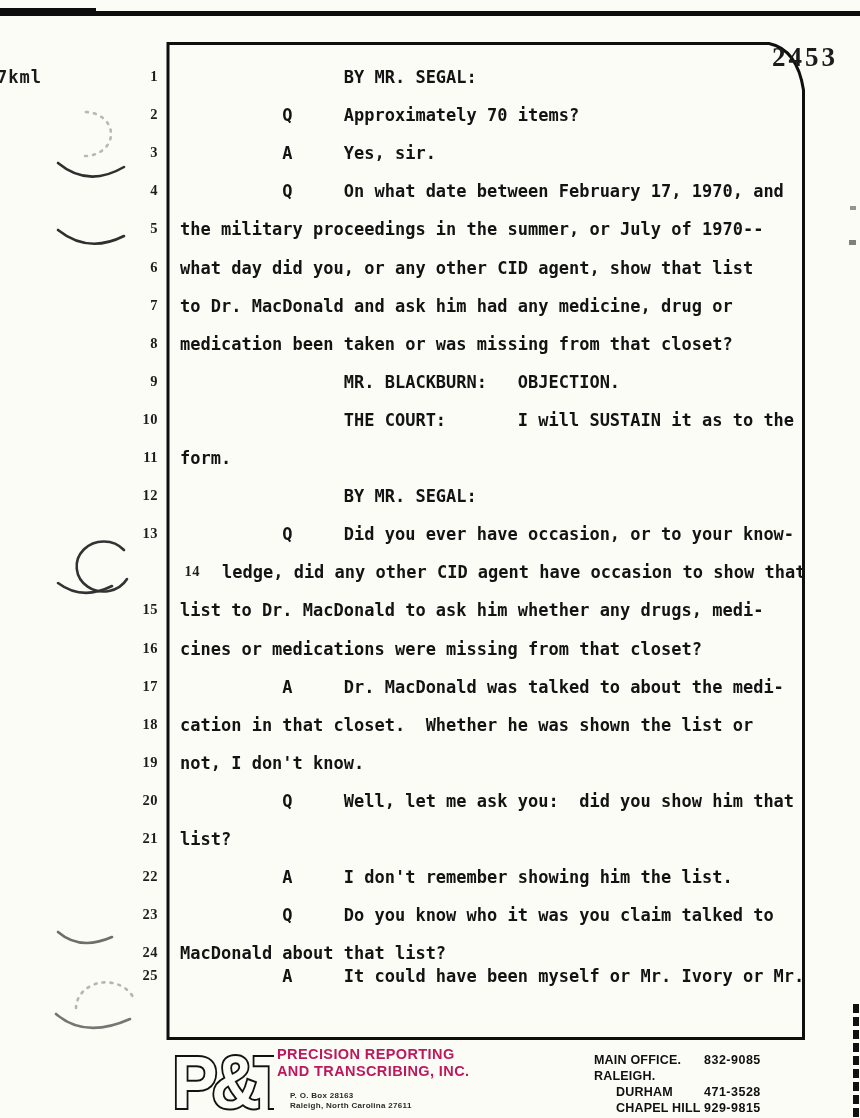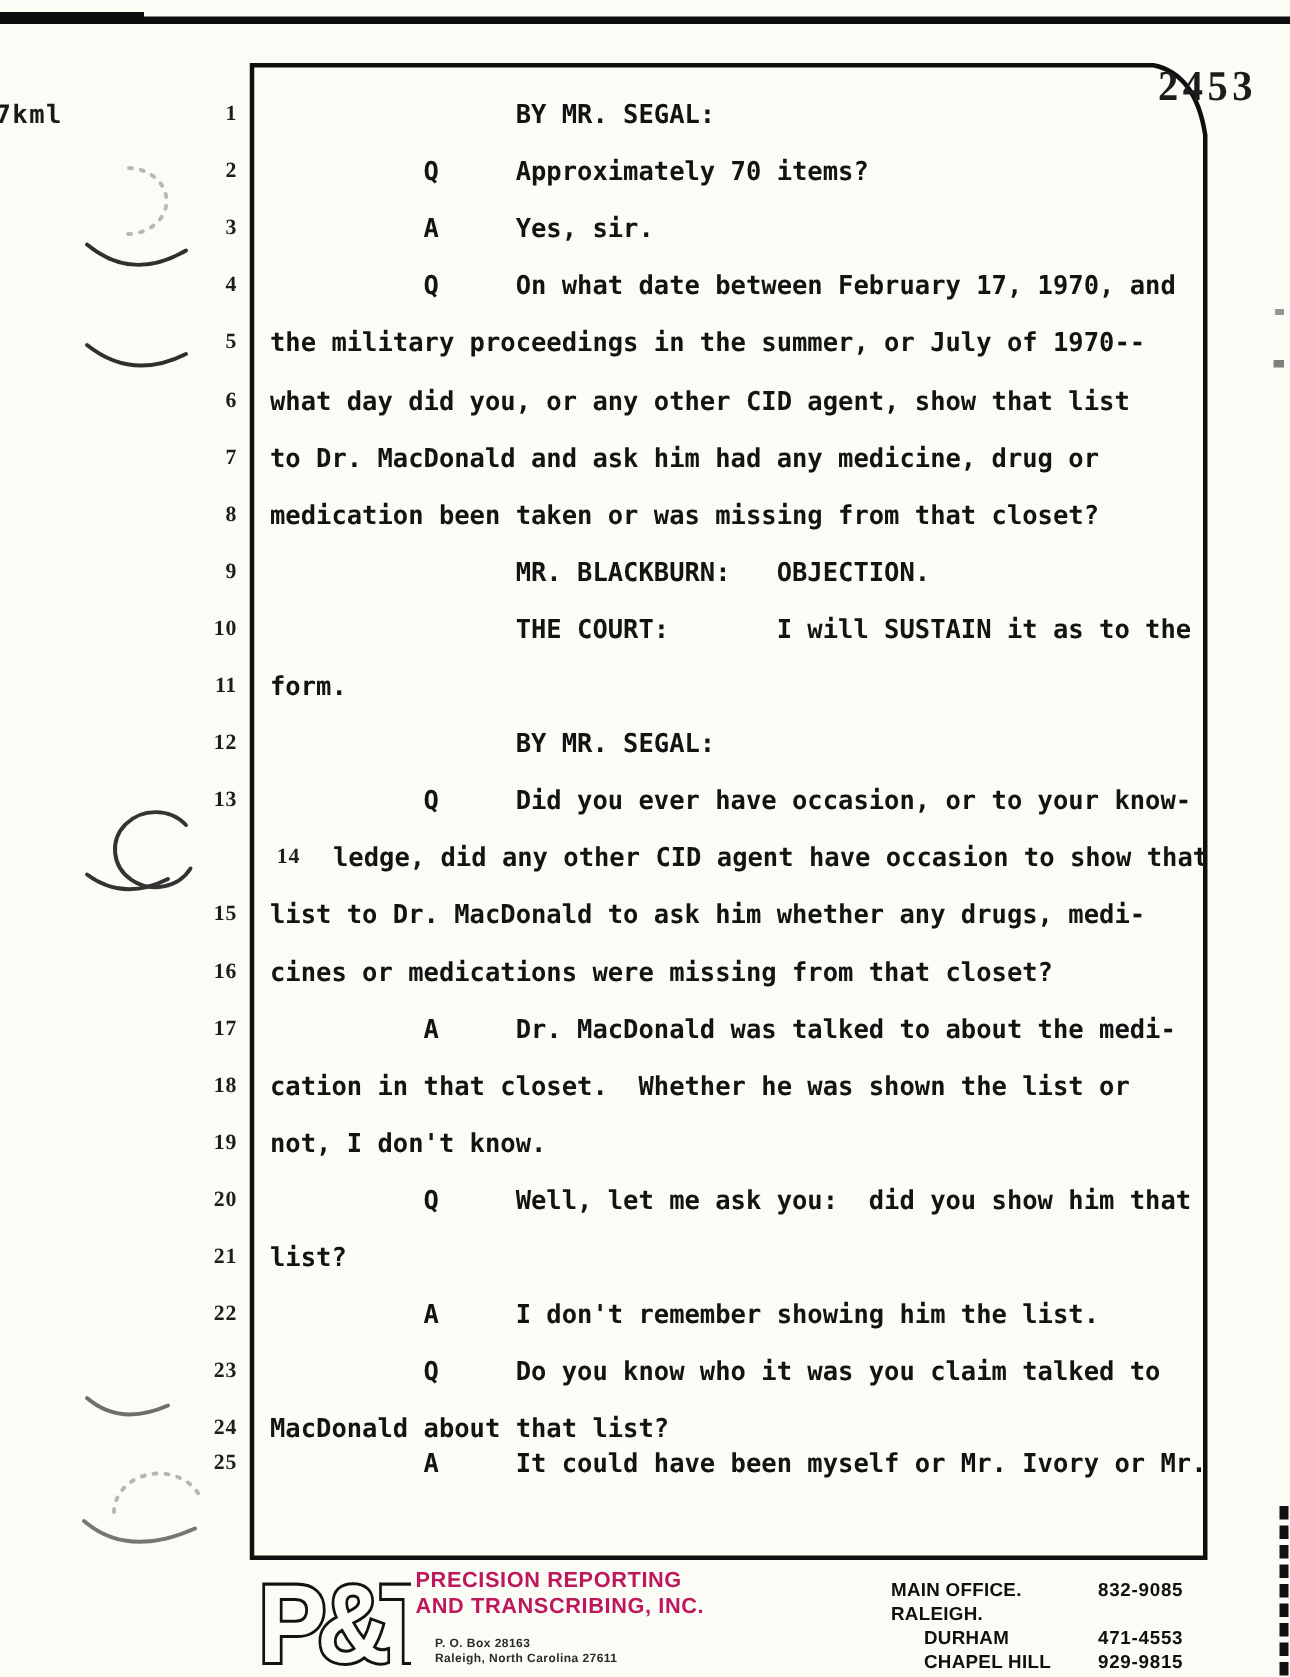--- a/index.html
+++ b/index.html
@@ -59,21 +59,21 @@
     position:absolute;left:290px;top:1091px;
     font-family:"Liberation Sans", sans-serif;
     font-weight:bold;font-size:8px;line-height:10px;color:#2a2a2a;
     letter-spacing:.3px;
   }
   .offices{
     position:absolute;left:594px;top:1052px;width:230px;
     font-family:"Liberation Sans", sans-serif;
     font-weight:bold;font-size:12.5px;line-height:16px;color:#101010;
   }
-  .office-row{display:flex;gap:28px;}
+  .office-row{display:flex;}
   .office-row .office-label{flex:0 0 110px;letter-spacing:.2px;}
   .office-row.indent .office-label{flex:0 0 88px;margin-left:22px;}
   .office-phone{letter-spacing:.5px;}
 </style>
 </head>
 <body>
 
 <div class="page">
 
   <div class="top-rule-left"></div>
@@ -222,21 +222,21 @@
     <div>Raleigh, North Carolina  27611</div>
   </div>
 
   <div class="offices" id="offices">
       <div class="office-row">
         <span class="office-label">MAIN OFFICE. RALEIGH.</span>
         <span class="office-phone">832-9085</span>
       </div>
       <div class="office-row indent">
         <span class="office-label">DURHAM</span>
-        <span class="office-phone">471-4553</span>
+        <span class="office-phone">471-3528</span>
       </div>
       <div class="office-row indent">
         <span class="office-label">CHAPEL HILL</span>
         <span class="office-phone">929-9815</span>
       </div>
       <div class="office-row indent">
         <span class="office-label">PITTSBORO</span>
         <span class="office-phone">542-3374</span>
       </div>
     </div>

